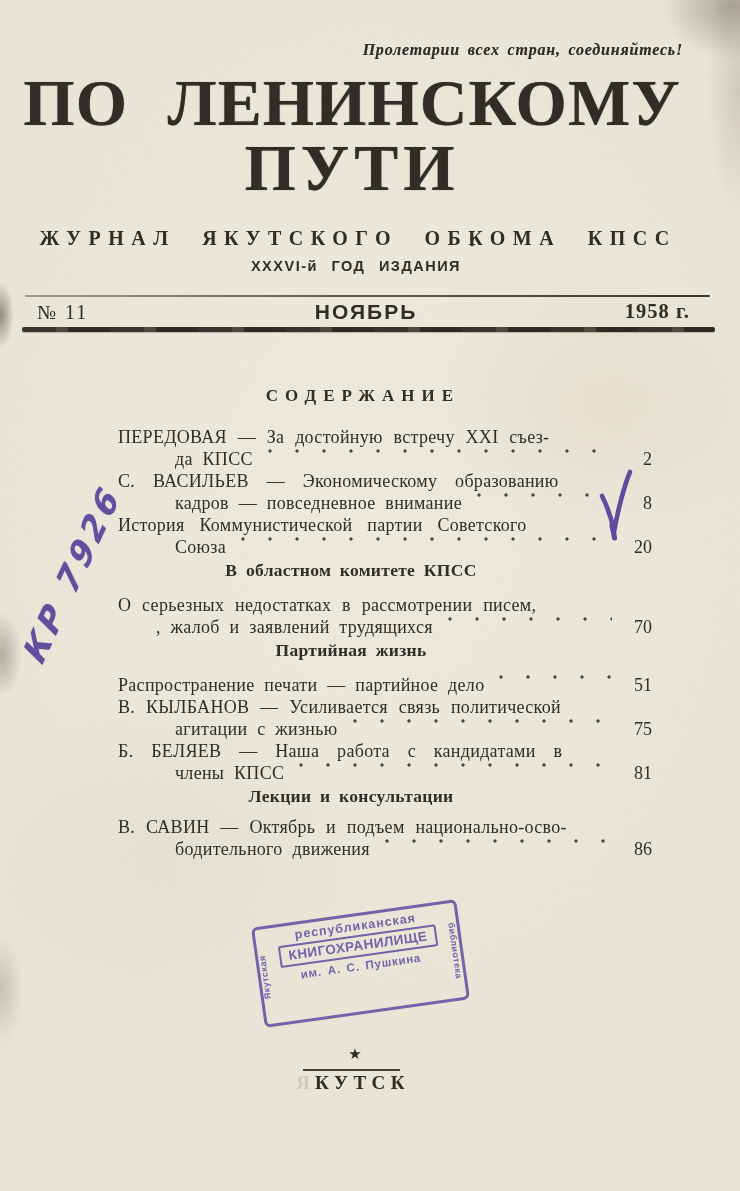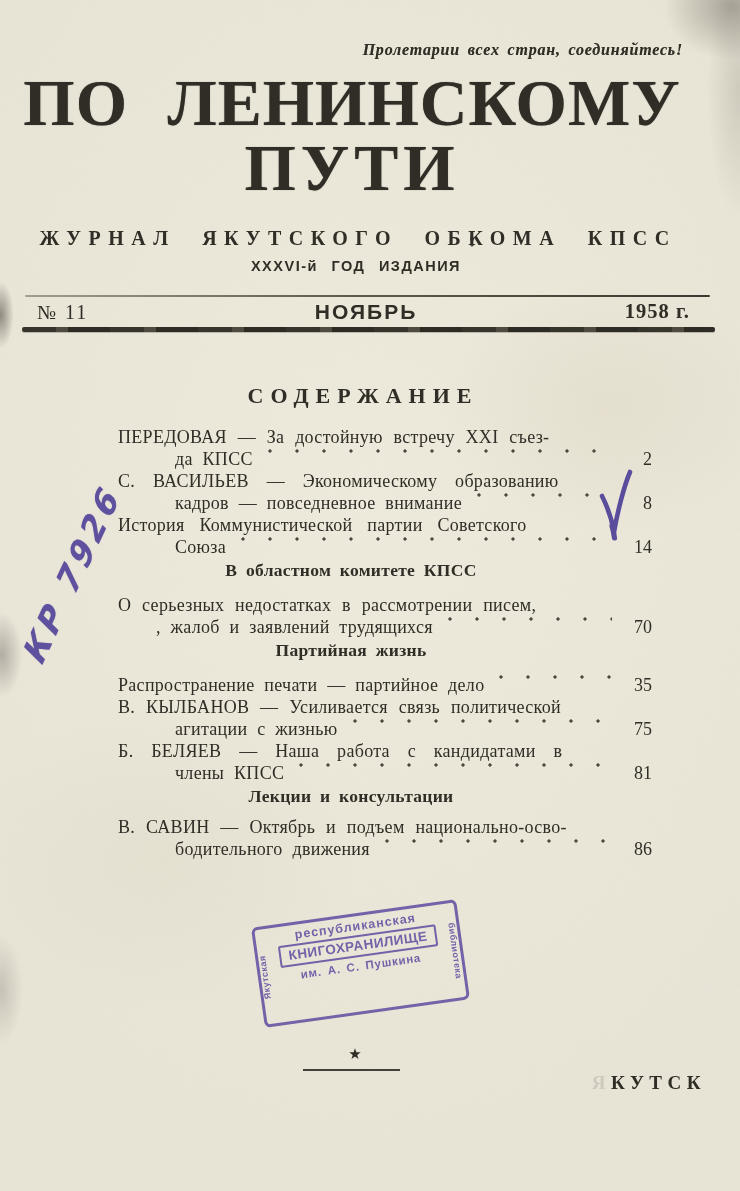--- a/index.html
+++ b/index.html
@@ -73,21 +73,21 @@
   .rule-thick{
     top:327px; left:22px; width:693px; height:4.5px;
     background:repeating-linear-gradient(90deg,#35322a 0 34px, #4d493e 34px 46px, #2c2922 46px 88px);
     border-radius:2px;
     box-shadow:0 1px 0 rgba(46,43,36,.25);
   }
 
   
   .toc{ top:386px; left:118px; width:534px; font-size:18px; line-height:22px; }
   .toc-heading{
-    font-weight:700; font-size:22px; line-height:20px; text-align:center;
+    font-weight:700; font-size:17px; line-height:20px; text-align:center;
     letter-spacing:7px; transform:translateX(-22px);
     margin-bottom:20px; white-space:nowrap;
   }
   .toc-section{
     font-weight:700; font-size:17.5px; line-height:20px; text-align:center;
     word-spacing:4px; letter-spacing:.3px; transform:translateX(-34px);
     margin:2px 0 14px;
   }
   .toc-section.tight{ margin:2px 0 10px; }
   .toc-item .l1{ word-spacing:6px; letter-spacing:.3px; white-space:nowrap; }
@@ -138,21 +138,21 @@
     position:absolute; top:50%; font-weight:700; font-size:9px; letter-spacing:.5px;
     writing-mode:vertical-rl; white-space:nowrap;
   }
   .stamp-left{ left:-1px; transform:translateY(-50%) rotate(180deg); }
   .stamp-right{ right:0; transform:translateY(-50%); }
 
   
   .footer-star{ top:1045px; left:0; width:710px; text-align:center; font-size:15px; }
   .footer-rule{ top:1069px; left:303px; width:97px; height:2px; background:rgba(46,43,36,.9); }
   .footer-city{
-    top:1072px; left:0; width:706px; text-align:right;
+    top:1072px; left:0; width:706px; text-align:center;
     font-weight:700; font-size:19px; letter-spacing:5.5px; white-space:nowrap;
   }
   .footer-city::first-letter{ color:rgba(46,43,36,.14); }
 
   .noise{ position:absolute; inset:0; pointer-events:none; opacity:.5; }
 </style>
 </head>
 <body>
 
 <div class="abs slogan">Пролетарии всех стран, соединяйтесь!</div>
@@ -186,42 +186,42 @@
       <span class="leader"></span>
       <span class="pg">8</span>
     </div>
   </div>
 
   <div class="toc-item">
     <div class="l1 wider">История Коммунистической партии Советского</div>
     <div class="tl cont">
       <span class="txt">Союза</span>
       <span class="leader"></span>
-      <span class="pg">14</span>
+      <span class="pg">20</span>
     </div>
   </div>
 
   <div class="toc-section">В областном комитете КПСС</div>
 
   <div class="toc-item">
     <div class="l1">О серьезных недостатках в рассмотрении писем,</div>
     <div class="tl cont2">
       <span class="txt">, жалоб и заявлений трудящихся</span>
       <span class="leader"></span>
       <span class="pg">70</span>
     </div>
   </div>
 
   <div class="toc-section">Партийная жизнь</div>
 
   <div class="toc-item">
     <div class="tl">
       <span class="txt">Распространение печати — партийное дело</span>
       <span class="leader"></span>
-      <span class="pg">35</span>
+      <span class="pg">51</span>
     </div>
   </div>
 
   <div class="toc-item">
     <div class="l1">В. КЫЛБАНОВ — Усиливается связь политической</div>
     <div class="tl cont">
       <span class="txt">агитации с жизнью</span>
       <span class="leader"></span>
       <span class="pg">75</span>
     </div>

